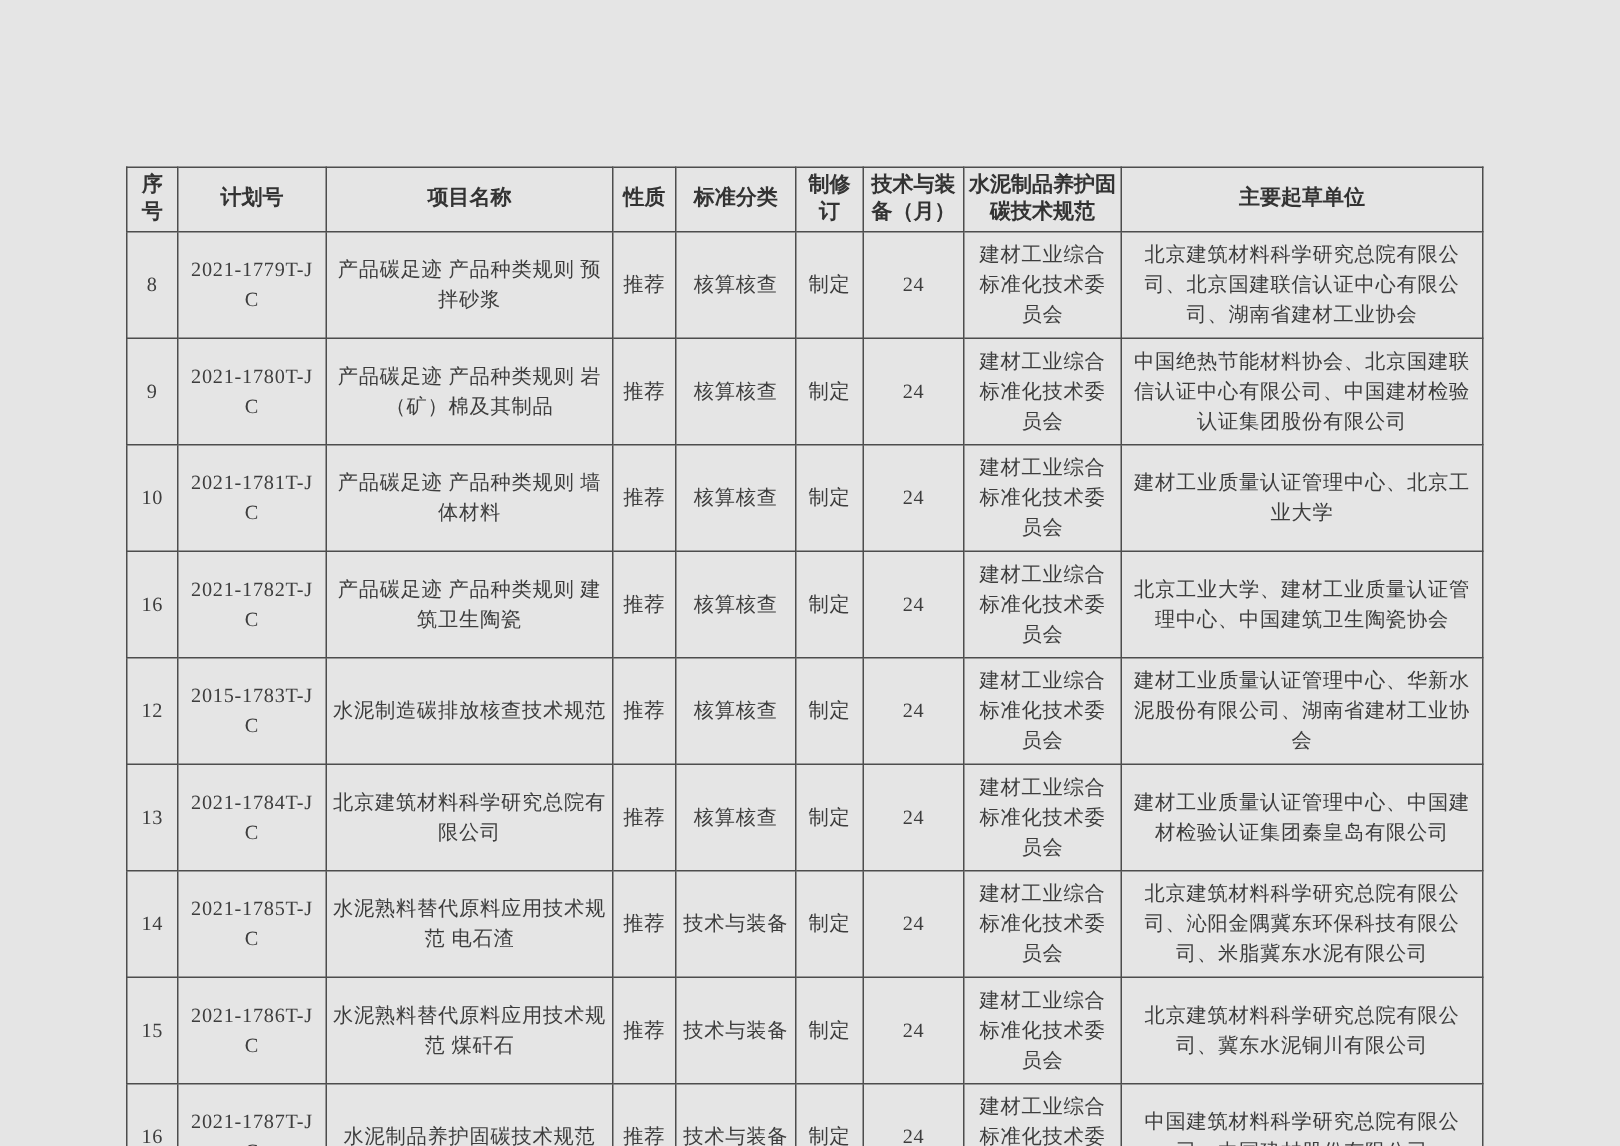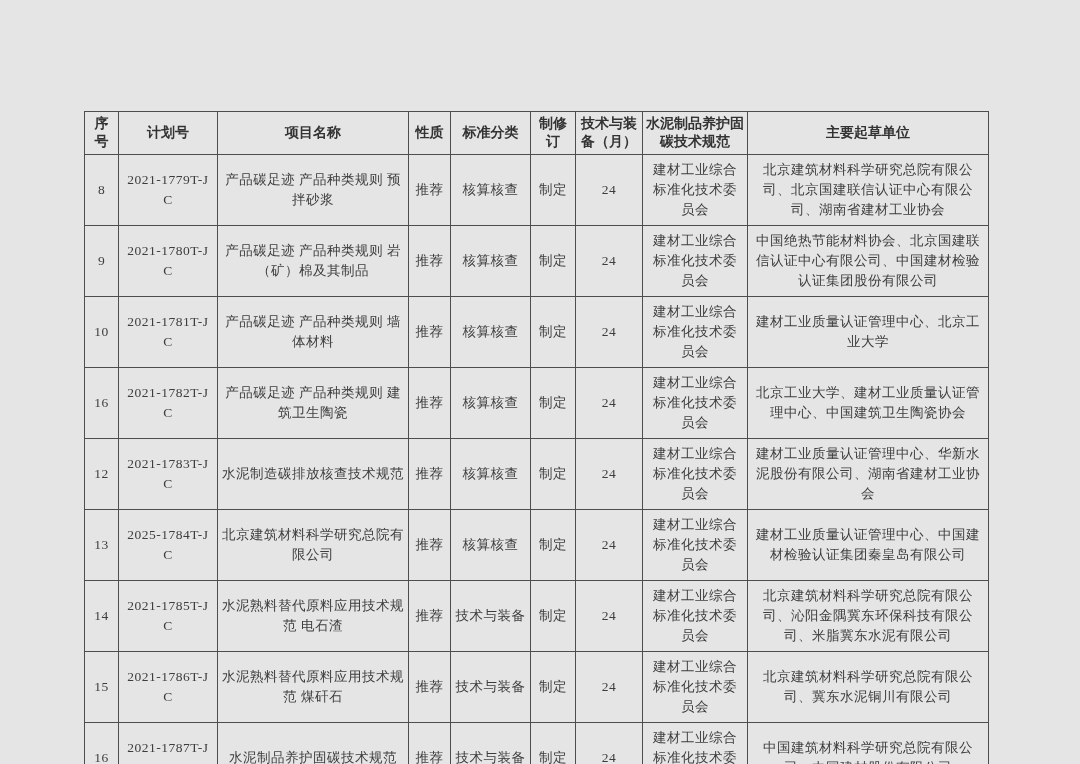--- a/index.html
+++ b/index.html
@@ -122,32 +122,32 @@
           <td class="col-project-name">产品碳足迹 产品种类规则 建筑卫生陶瓷</td>
           <td class="col-nature">推荐</td>
           <td class="col-category">核算核查</td>
           <td class="col-revision">制定</td>
           <td class="col-period-months">24</td>
           <td class="col-committee">建材工业综合标准化技术委员会</td>
           <td class="col-drafting-units">北京工业大学、建材工业质量认证管理中心、中国建筑卫生陶瓷协会</td>
         </tr>
         <tr>
           <td class="col-index">12</td>
-          <td class="col-plan-no">2021-1783T-JC</td>
+          <td class="col-plan-no">2015-1783T-JC</td>
           <td class="col-project-name">水泥制造碳排放核查技术规范</td>
           <td class="col-nature">推荐</td>
           <td class="col-category">核算核查</td>
           <td class="col-revision">制定</td>
           <td class="col-period-months">24</td>
           <td class="col-committee">建材工业综合标准化技术委员会</td>
           <td class="col-drafting-units">建材工业质量认证管理中心、华新水泥股份有限公司、湖南省建材工业协会</td>
         </tr>
         <tr>
           <td class="col-index">13</td>
-          <td class="col-plan-no">2025-1784T-JC</td>
+          <td class="col-plan-no">2021-1784T-JC</td>
           <td class="col-project-name">北京建筑材料科学研究总院有限公司</td>
           <td class="col-nature">推荐</td>
           <td class="col-category">核算核查</td>
           <td class="col-revision">制定</td>
           <td class="col-period-months">24</td>
           <td class="col-committee">建材工业综合标准化技术委员会</td>
           <td class="col-drafting-units">建材工业质量认证管理中心、中国建材检验认证集团秦皇岛有限公司</td>
         </tr>
         <tr>
           <td class="col-index">14</td>

